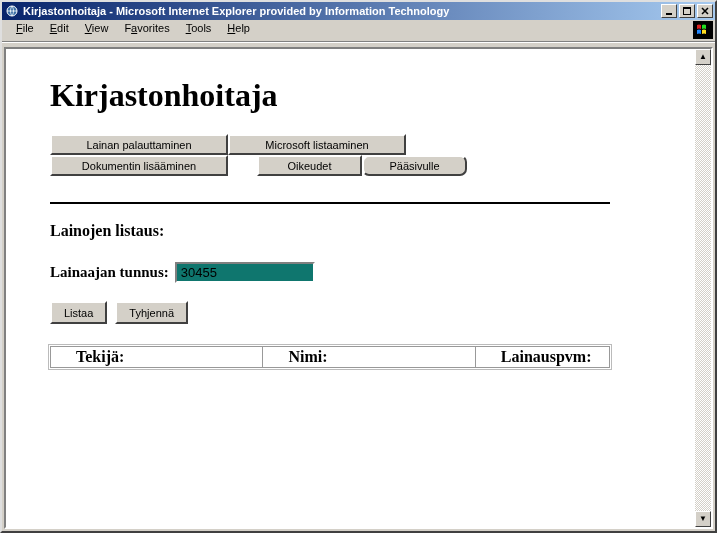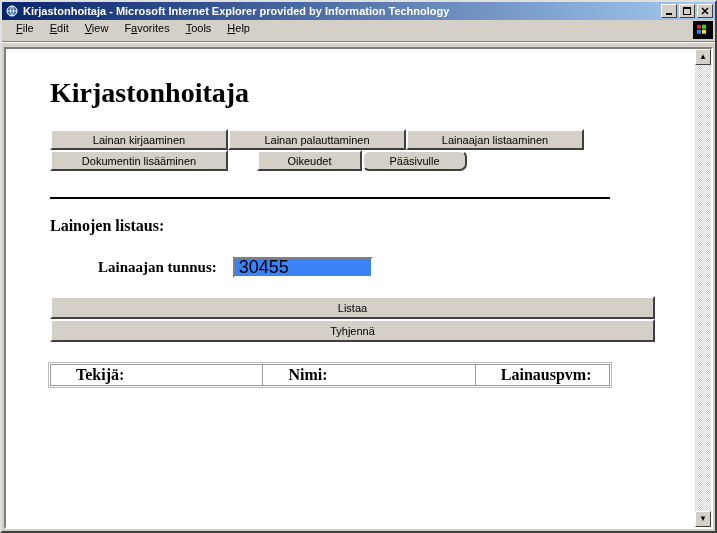--- a/index.html
+++ b/index.html
@@ -97,21 +97,21 @@
     width: 16px; height: 16px;
     background: #d4d0c8;
     border: 1px solid;
     border-color: #fff #404040 #404040 #fff;
     display: flex; align-items: center; justify-content: center;
   }
   .sb-track { flex: 1; background: repeating-conic-gradient(#d4d0c8 0% 25%, #fff 0% 50%) 0/2px 2px; }
   .sb-arrow { font-size: 8px; color: #000; line-height: 1; }
   h1.page-title {
     font-family: "Times New Roman", Times, serif;
-    font-size: 28px;
+    font-size: 32px;
     font-weight: bold;
     margin: 0 0 20px 0;
   }
   .nav-buttons { display: flex; flex-wrap: wrap; }
   .nav-buttons .row { display: flex; }
   .nav-btn {
     background: #d4d0c8;
     border: 2px solid;
     border-color: #fff #404040 #404040 #fff;
     font-family: "MS Sans Serif", Tahoma, sans-serif;
@@ -133,39 +133,38 @@
   }
   .section-title {
     font-family: "Times New Roman", Times, serif;
     font-weight: bold;
     font-size: 16px;
     margin-bottom: 22px;
   }
   .form-row {
     display: flex;
     align-items: center;
-    gap: 16px;
+    gap: 6px;
     margin-bottom: 18px;
-    margin-left: 48px;
   }
   .form-row label {
     font-family: "Times New Roman", Times, serif;
     font-weight: bold;
     font-size: 15px;
   }
   .text-input {
     width: 140px; height: 21px;
     padding: 1px 4px;
     font-family: "MS Sans Serif", Tahoma, sans-serif;
-    font-size: 18px;
+    font-size: 13px;
     border: 2px solid;
     border-color: #808080 #fff #fff #808080;
-    background: #3b82f6;
-  }
-  .action-row { display: flex; gap: 0; margin-bottom: 22px; flex-direction: column; }
+    background: #0f766e;
+  }
+  .action-row { display: flex; gap: 8px; margin-bottom: 22px; }
   .action-row .nav-btn { padding: 2px 12px; height: 23px; }
   table.results {
     border-collapse: collapse;
     width: 560px;
     font-family: "Times New Roman", Times, serif;
     font-size: 16px;
   }
   table.results th, table.results td {
     border: 1px solid #999;
     padding: 1px 4px;
@@ -229,23 +228,22 @@
   </div>
   <div class="toolbar-divider"></div>
 
   <div class="content-frame">
     <div class="viewport">
 
       <h1 class="page-title">Kirjastonhoitaja</h1>
 
       <div class="nav-buttons">
         <div class="row row1">
-          <span class="nav-btn">Lainan kirjaaminen</span>
           <span class="nav-btn">Lainan palauttaminen</span>
-          <span class="nav-btn">Lainaajan listaaminen</span>
+          <span class="nav-btn">Microsoft listaaminen</span>
         </div>
         <div class="row row2">
           <span class="nav-btn b1">Dokumentin lisääminen</span>
           <span class="nav-btn b2">Oikeudet</span>
           <span class="nav-btn b3">Pääsivulle</span>
         </div>
       </div>
 
       <hr class="sep">
 

